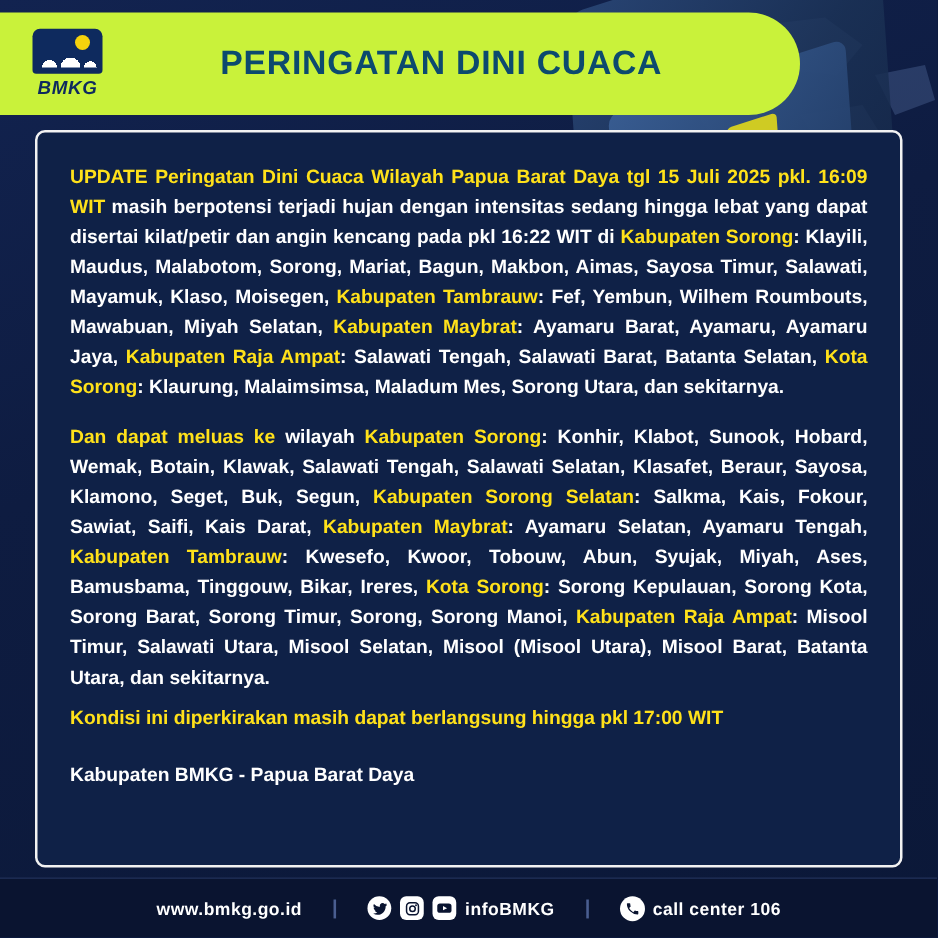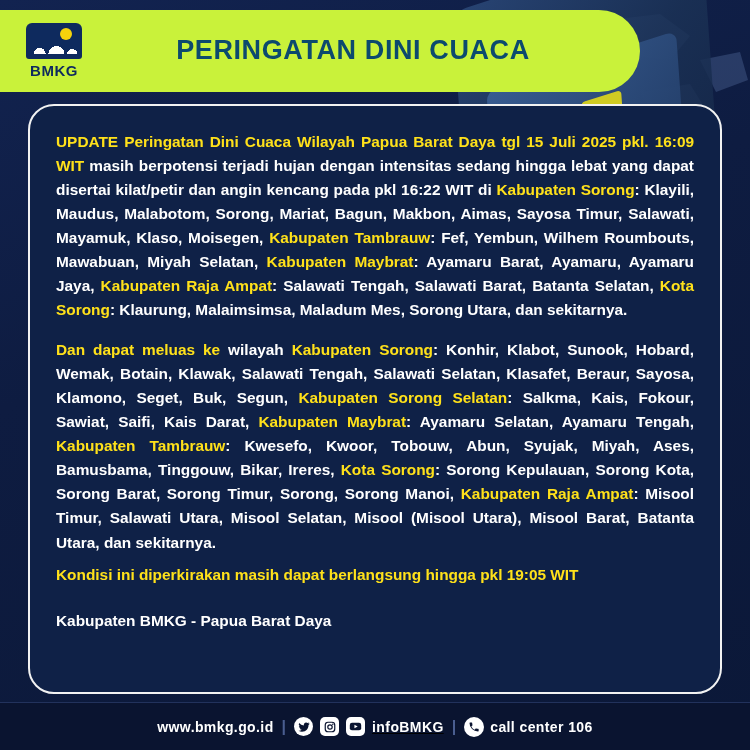--- a/index.html
+++ b/index.html
@@ -74,20 +74,21 @@
     z-index: 3;
   }
   .logo {
     width: 92px;
     display: flex;
     flex-direction: column;
     align-items: center;
     justify-content: center;
     flex: 0 0 92px;
     padding-left: 16px;
+    font-style: italic;
   }
   .logo-mark {
     width: 56px; height: 36px;
     border-radius: 6px 6px 3px 3px;
     background: #0e2a5e;
     position: relative;
     overflow: hidden;
   }
   .logo-mark .wave {
     position: absolute;
@@ -125,21 +126,21 @@
     line-height: 1.18;
     white-space: nowrap;
   }
   
   .card {
     position: absolute;
     left: 28px; top: 104px;
     width: 694px; height: 590px;
     background: #0f2147;
     border: 2px solid #f2f2f2;
-    border-radius: 26px;
+    border-radius: 8px;
     z-index: 2;
     padding: 24px 26px 20px 26px;
     overflow: hidden;
   }
   .body-text {
     color: #ffffff;
     font-size: 15.4px;
     line-height: 1.56;
     text-align: justify;
     font-weight: bold;
@@ -152,35 +153,34 @@
   
   .footer {
     position: absolute;
     left: 0; bottom: 0;
     width: 750px; height: 48px;
     background: #0a1430;
     border-top: 1px solid #22325c;
     display: flex;
     align-items: center;
     justify-content: center;
-    gap: 8px;
+    gap: 24px;
     z-index: 3;
   }
   .footer .txt {
     color: #ffffff;
     font-size: 14px;
     font-weight: bold;
     letter-spacing: .4px;
   }
   .sep { color: #4a5e90; font-size: 16px; font-weight: bold; }
   .social {
     display: flex;
     align-items: center;
     gap: 7px;
-    text-decoration: underline;
   }
   .sicon {
     width: 19px; height: 19px;
     border-radius: 5px;
     background: #ffffff;
     display: inline-flex;
     align-items: center;
     justify-content: center;
   }
   .sicon.circle { border-radius: 50%; }
@@ -232,21 +232,21 @@
     <div class="body-text">
 
       <p class="para">
         <span class="hl">UPDATE Peringatan Dini Cuaca Wilayah Papua Barat Daya tgl 15 Juli 2025 pkl. 16:09 WIT</span><span> masih berpotensi terjadi hujan dengan intensitas sedang hingga lebat yang dapat disertai kilat/petir dan angin kencang pada pkl 16:22 WIT di </span><span class="hl">Kabupaten Sorong</span><span>: Klayili, Maudus, Malabotom, Sorong, Mariat, Bagun, Makbon, Aimas, Sayosa Timur, Salawati, Mayamuk, Klaso, Moisegen, </span><span class="hl">Kabupaten Tambrauw</span><span>: Fef, Yembun, Wilhem Roumbouts, Mawabuan, Miyah Selatan, </span><span class="hl">Kabupaten Maybrat</span><span>: Ayamaru Barat, Ayamaru, Ayamaru Jaya, </span><span class="hl">Kabupaten Raja Ampat</span><span>: Salawati Tengah, Salawati Barat, Batanta Selatan, </span><span class="hl">Kota Sorong</span><span>: Klaurung, Malaimsimsa, Maladum Mes, Sorong Utara, dan sekitarnya.</span>
       </p>
 
       <p class="para tight">
         <span class="hl">Dan dapat meluas ke</span><span> wilayah </span><span class="hl">Kabupaten Sorong</span><span>: Konhir, Klabot, Sunook, Hobard, Wemak, Botain, Klawak, Salawati Tengah, Salawati Selatan, Klasafet, Beraur, Sayosa, Klamono, Seget, Buk, Segun, </span><span class="hl">Kabupaten Sorong Selatan</span><span>: Salkma, Kais, Fokour, Sawiat, Saifi, Kais Darat, </span><span class="hl">Kabupaten Maybrat</span><span>: Ayamaru Selatan, Ayamaru Tengah, </span><span class="hl">Kabupaten Tambrauw</span><span>: Kwesefo, Kwoor, Tobouw, Abun, Syujak, Miyah, Ases, Bamusbama, Tinggouw, Bikar, Ireres, </span><span class="hl">Kota Sorong</span><span>: Sorong Kepulauan, Sorong Kota, Sorong Barat, Sorong Timur, Sorong, Sorong Manoi, </span><span class="hl">Kabupaten Raja Ampat</span><span>: Misool Timur, Salawati Utara, Misool Selatan, Misool (Misool Utara), Misool Barat, Batanta Utara, dan sekitarnya.</span>
       </p>
 
-      <p class="note">Kondisi ini diperkirakan masih dapat berlangsung hingga pkl 19:05 WIT</p>
+      <p class="note">Kondisi ini diperkirakan masih dapat berlangsung hingga pkl 17:00 WIT</p>
 
       <p class="sign">Kabupaten BMKG - Papua Barat Daya</p>
     </div>
   </div>
 
   <div class="footer">
     <span class="txt">www.bmkg.go.id</span>
     <span class="sep">|</span>
     <span class="social">
       <span class="sicon circle">

